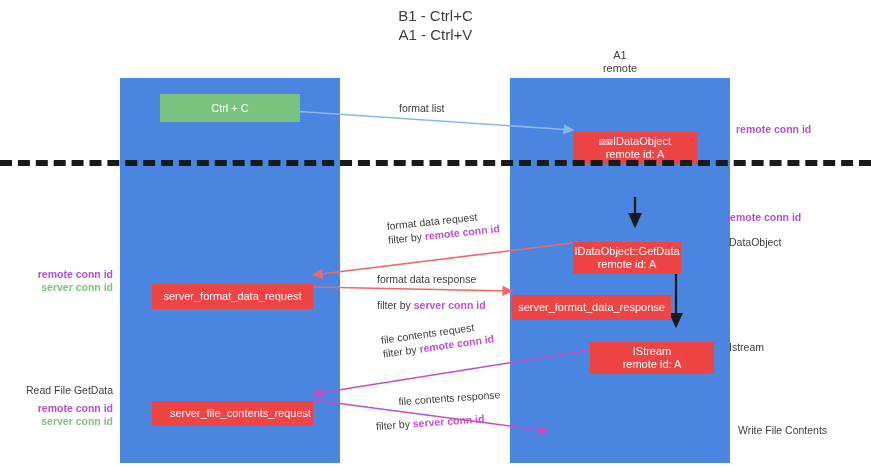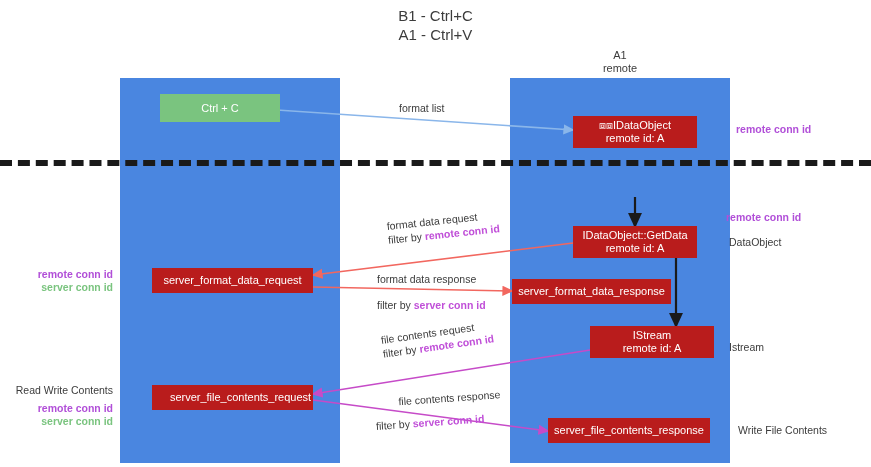--- a/index.html
+++ b/index.html
@@ -24,21 +24,21 @@
   }
 
   .lane{position:absolute;background:#4a86e0;}
 
   .node{
     position:absolute;display:flex;align-items:center;justify-content:center;
     text-align:center;color:#ffffff;font-size:11px;line-height:13px;
     white-space:pre-line;box-sizing:border-box;padding:2px 4px;
   }
   .node.green{background:#7ac47f;}
-  .node.orange{background:#b91c1c;}
+  .node.orange{background:#ef4444;margin-top:16px;}
 
   .sidelabel{
     position:absolute;font-size:10.5px;line-height:13px;white-space:pre-line;
   }
   .sidelabel.plain{color:#3c3c3c;font-size:10.5px;}
   .sidelabel.purple{color:#b14fd8;font-weight:bold;}
   .sidelabel.green{color:#7ac47f;font-weight:bold;}
   .sidelabel.right{text-align:left;}
   .sidelabel.left{text-align:right;}
 
@@ -91,39 +91,38 @@
 
     <line x1="573" y1="243" x2="313" y2="275" stroke="#f2675f" stroke-width="1.6" marker-end="url(#ar-red)"></line>
     <line x1="313" y1="287" x2="512" y2="291" stroke="#f2675f" stroke-width="1.6" marker-end="url(#ar-red)"></line>
 
     <line x1="676" y1="257" x2="676" y2="326" stroke="#1a1a1a" stroke-width="2.2" marker-end="url(#ar-blk)"></line>
 
     <line x1="590" y1="350" x2="313" y2="394" stroke="#c64bc8" stroke-width="1.6" marker-end="url(#ar-mag)"></line>
     <line x1="313" y1="400" x2="548" y2="431" stroke="#c64bc8" stroke-width="1.6" marker-end="url(#ar-mag)"></line>
   </svg>
 
-  <div class="node green" style="left:160px;top:94px;width:120px;height:28px;">Ctrl + C</div>
+  <div class="node green" style="left:160px;top:94px;width:140px;height:28px;">Ctrl + C</div>
 
   <div class="node orange" style="left:573px;top:116px;width:124px;height:32px;">⧈⧈IDataObject
 remote id: A</div>
 
 
-  <div class="node orange" style="left:573px;top:226px;width:124px;height:32px;">IDataObject::GetData
+  <div class="node orange" style="left:573px;top:226px;width:108px;height:32px;">IDataObject::GetData
 remote id: A</div>
 
   <div class="node orange" style="left:512px;top:279px;width:159px;height:25px;">server_format_data_response</div>
 
   <div class="node orange" style="left:152px;top:268px;width:161px;height:25px;">server_format_data_request</div>
 
   <div class="node orange" style="left:590px;top:326px;width:124px;height:32px;">IStream
 remote id: A</div>
 
   <div class="node orange" style="left:152px;top:385px;width:161px;height:25px;padding-left:20px;">server_file_contents_request</div>
 
-  <div class="node orange" style="left:548px;top:418px;width:162px;height:25px;">server_file_contents_response</div>
 
   <div class="dashline" style="top:160px;"></div>
 
   <div class="flowlabel" style="left:399px;top:101px;">
     <span>format list</span>
   </div>
 
   <div class="flowlabel" style="left:386px;top:219px;transform:rotate(-6deg);transform-origin:left top;">
     <div>format data request</div>
     <div>
@@ -158,17 +157,17 @@
 
   <div class="sidelabel plain right" style="left:729px;top:236px;">DataObject</div>
 
   <div class="sidelabel plain right" style="left:729px;top:341px;">Istream</div>
 
   <div class="sidelabel plain right" style="left:738px;top:424px;">Write File Contents</div>
 
   <div class="sidelabel purple left" style="left:0px;top:268px;width:113px;">remote conn id</div>
   <div class="sidelabel green left" style="left:0px;top:281px;width:113px;">server conn id</div>
 
-  <div class="sidelabel plain left" style="left:0px;top:384px;width:113px;">Read Write Contents</div>
+  <div class="sidelabel plain left" style="left:0px;top:384px;width:113px;">Read File GetData</div>
   <div class="sidelabel purple left" style="left:0px;top:402px;width:113px;">remote conn id</div>
   <div class="sidelabel green left" style="left:0px;top:415px;width:113px;">server conn id</div>
 
 </div>
 
 </body></html>

